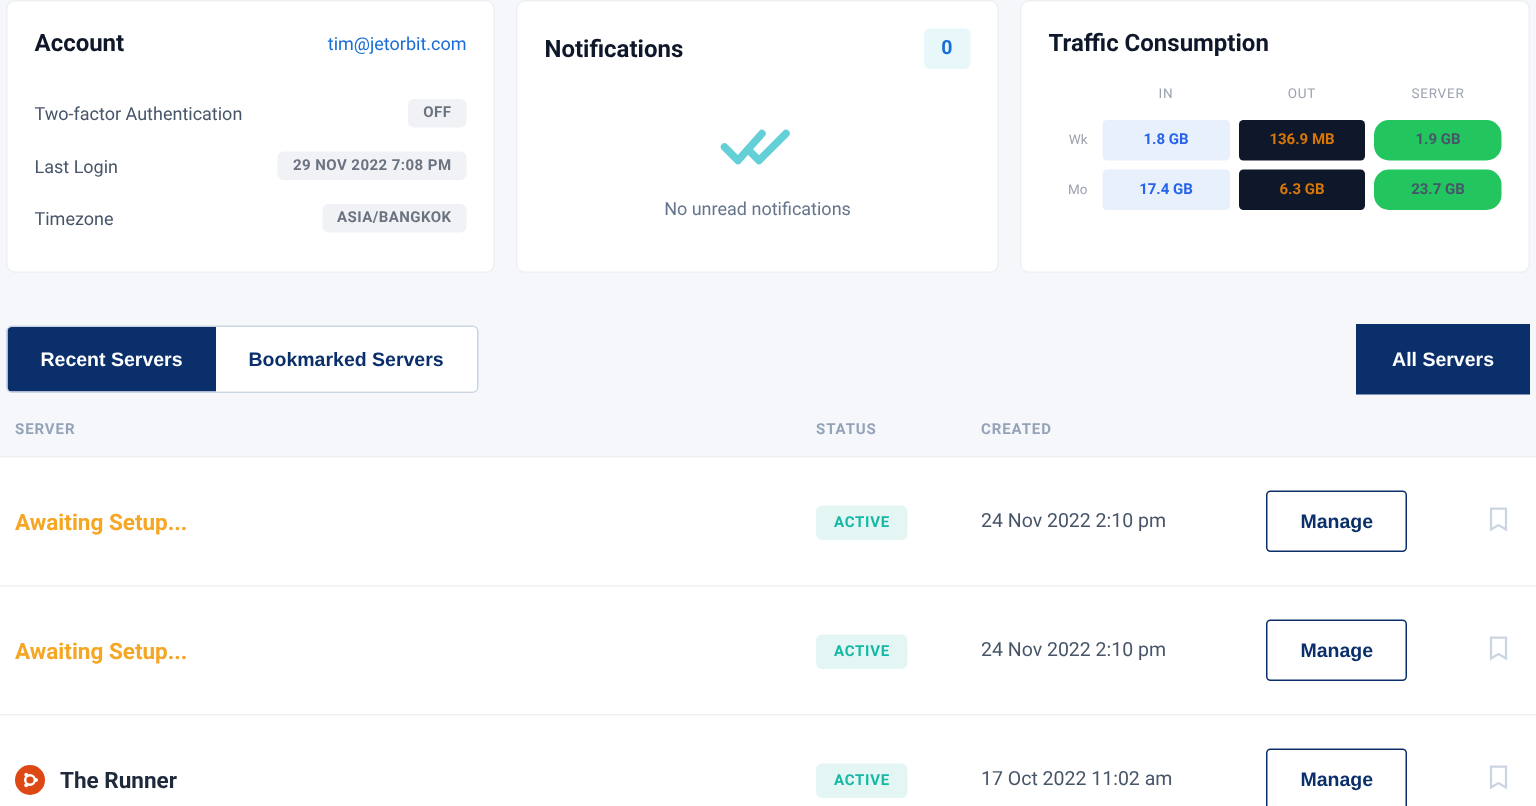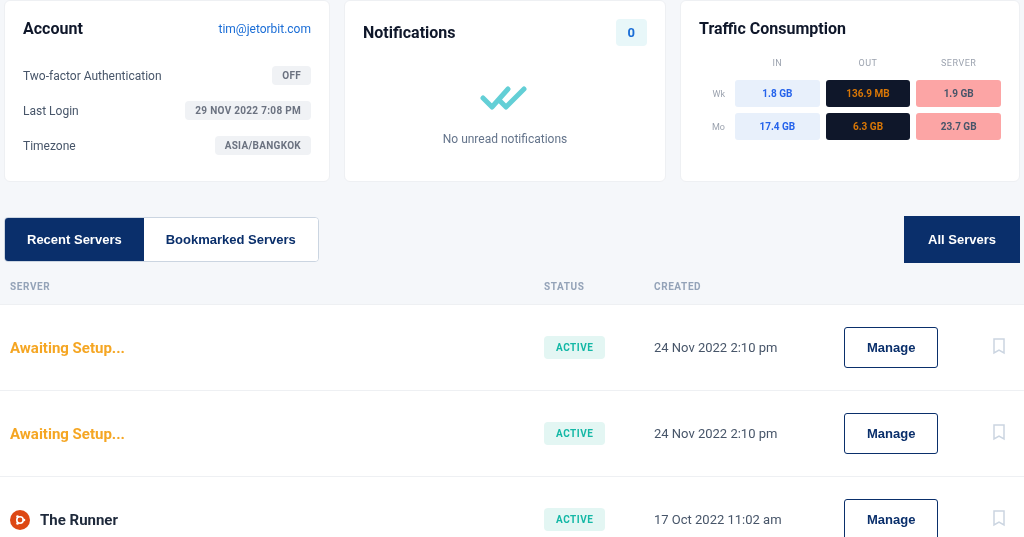--- a/index.html
+++ b/index.html
@@ -22,21 +22,21 @@
 .noti-badge { background: #e8f7f9; color: #1a6dd6; font-weight: 700; padding: 6px 12px; border-radius: 4px; font-size: 13px; }
 .check-icon { color: #63cfd6; margin-bottom: 16px; }
 .noti-text { color: #64748b; font-size: 12px; }
 
 .traffic-cols { display: grid; grid-template-columns: 30px 1fr 1fr 1fr; gap: 6px; align-items: center; font-size: 9px; position: relative; z-index: 2; }
 .traffic-head { text-align: center; color: #9ca3af; font-weight: 400; letter-spacing: .5px; padding-bottom: 6px; }
 .traffic-label { color: #9ca3af; font-size: 9px; text-align: right; padding-right: 4px; }
 .traffic-val { text-align: center; padding: 8px 4px; border-radius: 3px; font-weight: 700; font-size: 10px; }
 .tv-in { background: #e8f0fb; color: #2563eb; }
 .tv-out { background: #0f172a; color: #d97706; }
-.tv-total { background: #fca5a5; color: #475569; }
+.tv-total { background: #22c55e; color: #475569; border-radius: 10px; }
 .traffic-bars { position: absolute; bottom: 0; left: 10px; right: 10px; height: 100px; display: flex; align-items: flex-end; gap: 3px; opacity: .45; z-index: 1; }
 .bar-pair { flex: 1; display: flex; align-items: flex-end; gap: 1px; }
 .bar-in { width: 50%; background: #60a5fa; }
 .bar-out { width: 50%; background: #fb923c; }
 
 .mid { display: flex; justify-content: space-between; align-items: center; margin-top: 34px; padding: 0 4px; }
 .tabs { display: flex; border: 1px solid #cbd5e1; border-radius: 4px; overflow: hidden; background: #fff; }
 .tab { padding: 14px 22px; font-size: 13px; font-weight: 700; background: #fff; color: #0a2f6b; border: none; cursor: pointer; }
 .tab.active { background: #0a2f6b; color: #fff; }
 .all-btn { background: #0a2f6b; color: #fff; padding: 16px 24px; font-size: 13px; font-weight: 700; border: none; border-radius: 0; cursor: pointer; }

